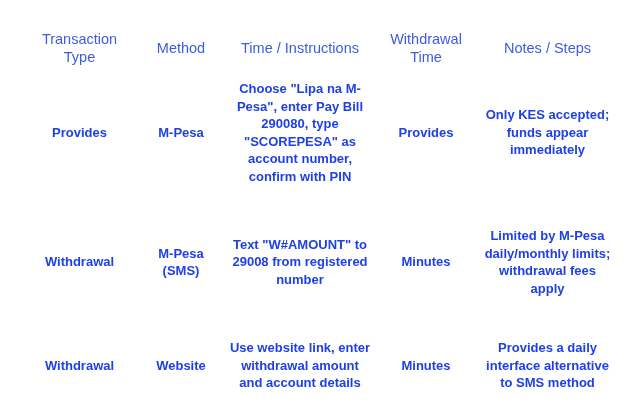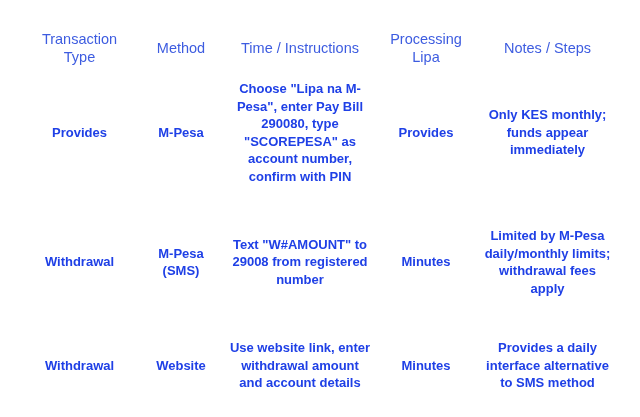--- a/index.html
+++ b/index.html
@@ -86,31 +86,31 @@
       <col class="c-method">
       <col class="c-steps">
       <col class="c-time">
       <col class="c-notes">
     </colgroup>
     <thead>
       <tr>
         <th>Transaction Type</th>
         <th>Method</th>
         <th>Time / Instructions</th>
-        <th>Processing Lipa</th>
+        <th>Withdrawal Time</th>
         <th>Notes / Steps</th>
       </tr>
     </thead>
     <tbody>
       <tr class="data-row">
         <td>Provides</td>
         <td>M-Pesa</td>
         <td>Choose "Lipa na M-Pesa", enter Pay Bill 290080, type "SCOREPESA" as account number, confirm with PIN</td>
         <td>Provides</td>
-        <td>Only KES monthly; funds appear immediately</td>
+        <td>Only KES accepted; funds appear immediately</td>
       </tr>
       <tr class="spacer-row">
         <td colspan="5"></td>
       </tr>
       <tr class="data-row">
         <td>Withdrawal</td>
         <td>M-Pesa (SMS)</td>
         <td>Text "W#AMOUNT" to 29008 from registered number</td>
         <td>Minutes</td>
         <td>Limited by M-Pesa daily/monthly limits; withdrawal fees apply</td>

